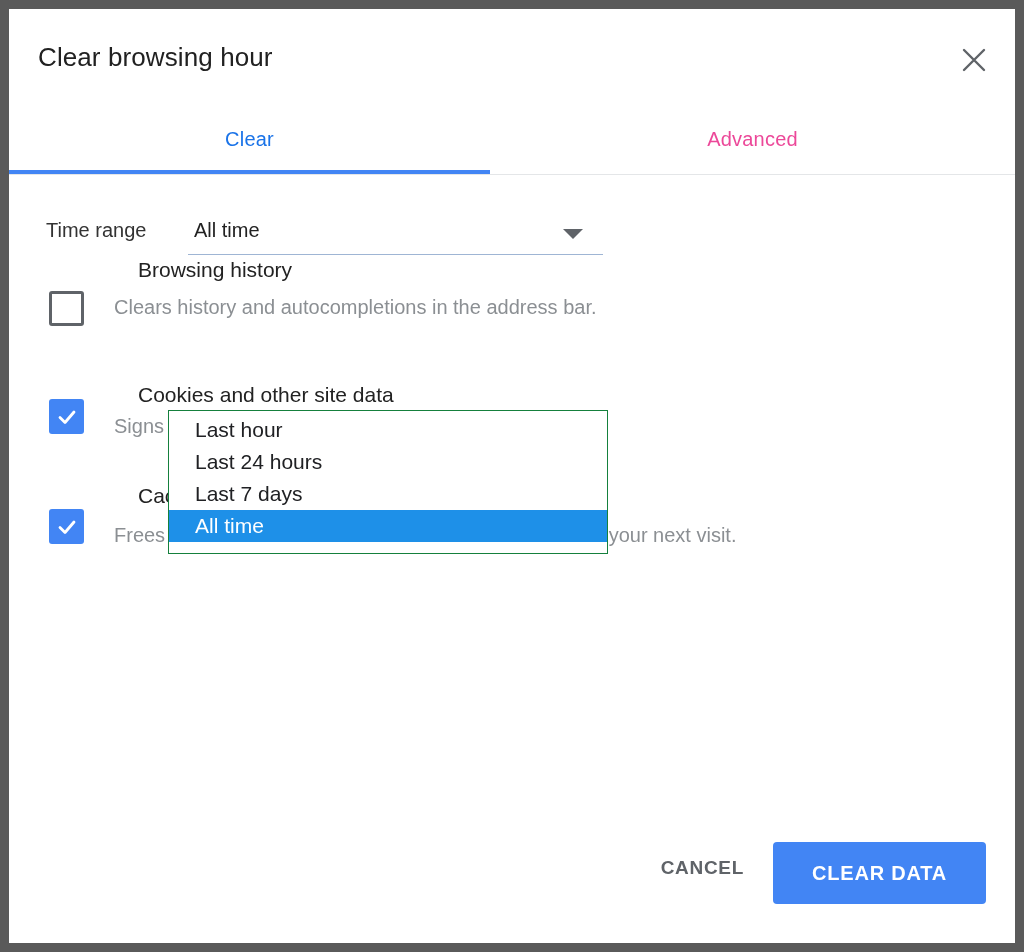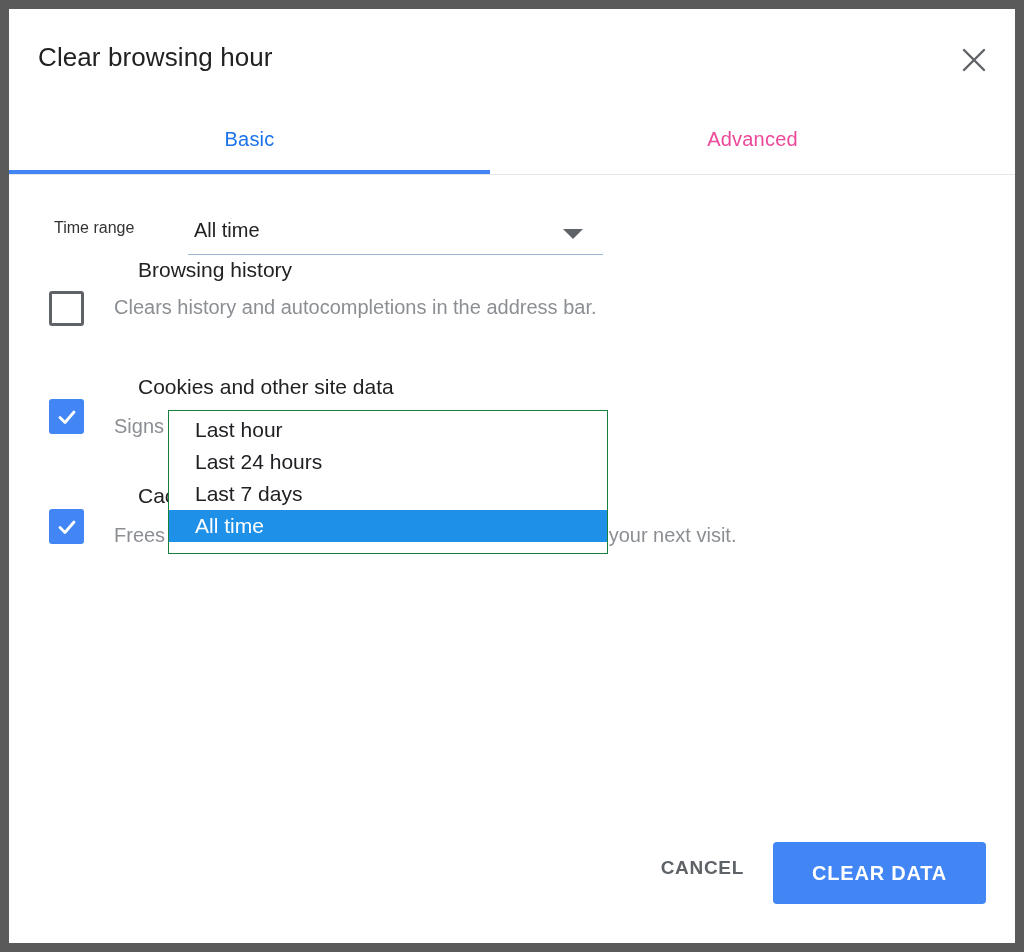--- a/index.html
+++ b/index.html
@@ -98,23 +98,23 @@
   
   #timerange-row {
     position: absolute;
     left: 29px;
     top: 38px;
     width: 565px;
     height: 42px;
   }
   #timerange-label {
     position: absolute;
-    left: 16px;
+    left: 8px;
     top: 6px;
-    font-size: 16px;
+    font-size: 20px;
     color: #333333;
   }
   #timerange-select {
     position: absolute;
     left: 150px;
     top: 0;
     width: 415px;
     height: 42px;
     border-bottom: 1px solid #9fb5d4;
     cursor: pointer;
@@ -180,21 +180,21 @@
     white-space: nowrap;
   }
 
   #row-history  { top: 83px; }
   #row-history  .cb-box  { top: 33px; }
   #row-history  .cb-title{ top: 0px;  }
   #row-history  .cb-sub  { top: 38px; }
 
   #row-cookies  { top: 200px; }
   #row-cookies  .cb-box  { top: 24px; }
-  #row-cookies  .cb-title{ top: 0px;  }
+  #row-cookies  .cb-title{ top: 8px;  }
   #row-cookies  .cb-sub  { top: 40px; }
 
   #row-cache    { top: 309px; }
   #row-cache    .cb-box  { top: 25px; }
   #row-cache    .cb-title{ top: 0px;  }
   #row-cache    .cb-sub  { top: 40px; }
 
   
   #timerange-dropdown {
     position: absolute;
@@ -272,21 +272,21 @@
     <button id="close-button">
       <span>
         <svg width="26" height="26" viewBox="0 0 26 26">
           <path d="M3 3 L23 23 M23 3 L3 23" stroke="#5f6368" stroke-width="2.4" fill="none" stroke-linecap="round"></path>
         </svg>
       </span>
     </button>
   </div>
 
   <div id="tabstrip">
-    <button class="tab" id="tab-basic">Basic</button>
+    <button class="tab" id="tab-basic">Clear</button>
     <button class="tab" id="tab-advanced">Advanced</button>
     <div id="tab-indicator"></div>
   </div>
 
   <div id="dialog-body">
 
     <div id="timerange-row">
       <div id="timerange-label">Time range</div>
       <div id="timerange-select">
         <div id="timerange-value">All time</div>

